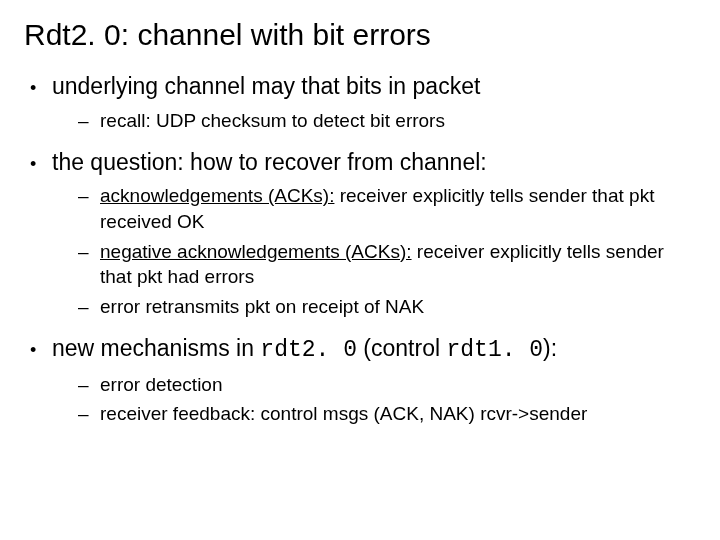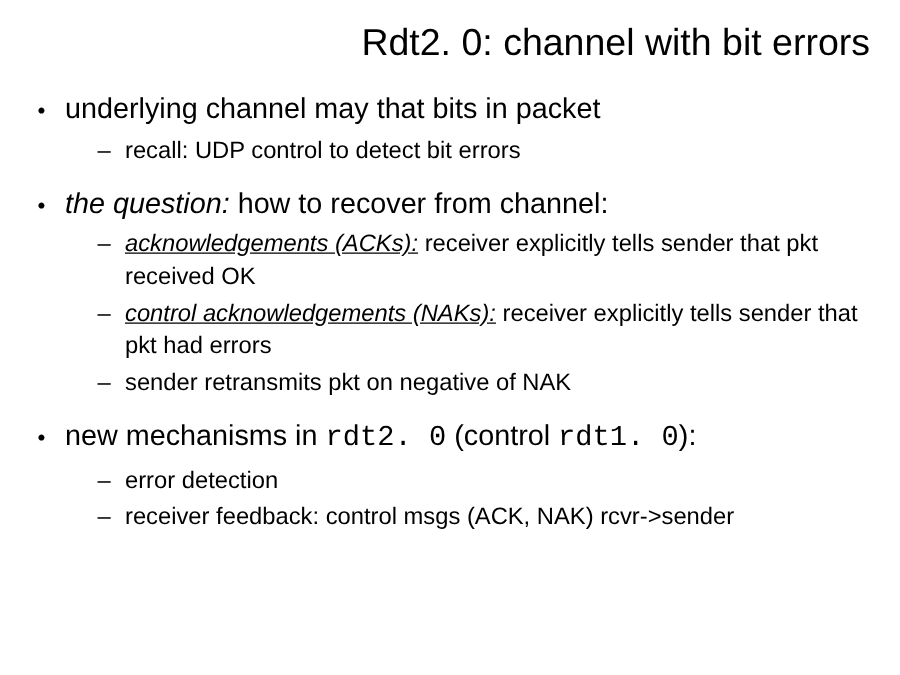--- a/index.html
+++ b/index.html
@@ -6,21 +6,21 @@
     body {
       width: 720px;
       height: 540px;
       background: #ffffff;
       font-family: "Comic Sans MS", "Comic Sans", cursive, sans-serif;
       color: #000;
       padding: 18px 24px 24px 24px;
       overflow: hidden;
     }
     .title {
-      text-align: right;
+      text-align: left;
       font-size: 30px;
       font-weight: 400;
       margin-bottom: 20px;
       white-space: nowrap;
     }
     ul.top {
       list-style: none;
       padding-left: 6px;
     }
     ul.top > li {
@@ -35,58 +35,58 @@
     ul.top > li > .row .bullet {
       width: 22px;
       flex-shrink: 0;
       text-align: left;
       font-size: 18px;
       padding-top: 5px;
     }
     ul.top > li > .row .text {
       flex: 1;
     }
-    .emph { font-style: italic; }
+    .emph { }
     .code { font-family: "Courier New", Courier, monospace; font-style: normal; margin-top: 20px; }
     ul.sub {
       list-style: none;
       padding-left: 48px;
       margin-top: 6px;
     }
     ul.sub > li {
       display: flex;
       align-items: flex-start;
       font-size: 19px;
       line-height: 1.35;
       margin-bottom: 4px;
     }
     ul.sub > li .dash {
       width: 22px;
       flex-shrink: 0;
       text-align: left;
     }
     ul.sub > li .stext { flex: 1; }
-    .und-ital { font-style: italic; text-decoration: underline; }
+    .und-ital { text-decoration: underline; }
   </style>
 </head>
 <body>
 
 <h1 class="title">Rdt2. 0: channel with bit errors</h1>
 
 <ul class="top">
 
   <li>
     <div class="row">
       <span class="bullet">•</span>
       <span class="text">underlying channel may that bits in packet</span>
     </div>
     <ul class="sub">
       <li>
         <span class="dash">–</span>
-        <span class="stext">recall: UDP control to detect bit errors</span>
+        <span class="stext">recall: UDP checksum to detect bit errors</span>
       </li>
     </ul>
   </li>
 
   <li>
     <div class="row">
       <span class="bullet">•</span>
       <span class="text">
         <span class="emph">the question:</span><span> how to recover from channel:</span>
       </span>
@@ -94,26 +94,26 @@
     <ul class="sub">
       <li>
         <span class="dash">–</span>
         <span class="stext">
           <span class="und-ital">acknowledgements (ACKs):</span><span> receiver explicitly tells sender that pkt received OK</span>
         </span>
       </li>
       <li>
         <span class="dash">–</span>
         <span class="stext">
-          <span class="und-ital">control acknowledgements (NAKs):</span><span> receiver explicitly tells sender that pkt had errors</span>
+          <span class="und-ital">negative acknowledgements (ACKs):</span><span> receiver explicitly tells sender that pkt had errors</span>
         </span>
       </li>
       <li>
         <span class="dash">–</span>
-        <span class="stext">sender retransmits pkt on negative of NAK</span>
+        <span class="stext">error retransmits pkt on receipt of NAK</span>
       </li>
     </ul>
   </li>
 
   <li>
     <div class="row">
       <span class="bullet">•</span>
       <span class="text">
         <span>new mechanisms in </span><span class="code">rdt2. 0</span><span> (control </span><span class="code">rdt1. 0</span><span>):</span>
       </span>

